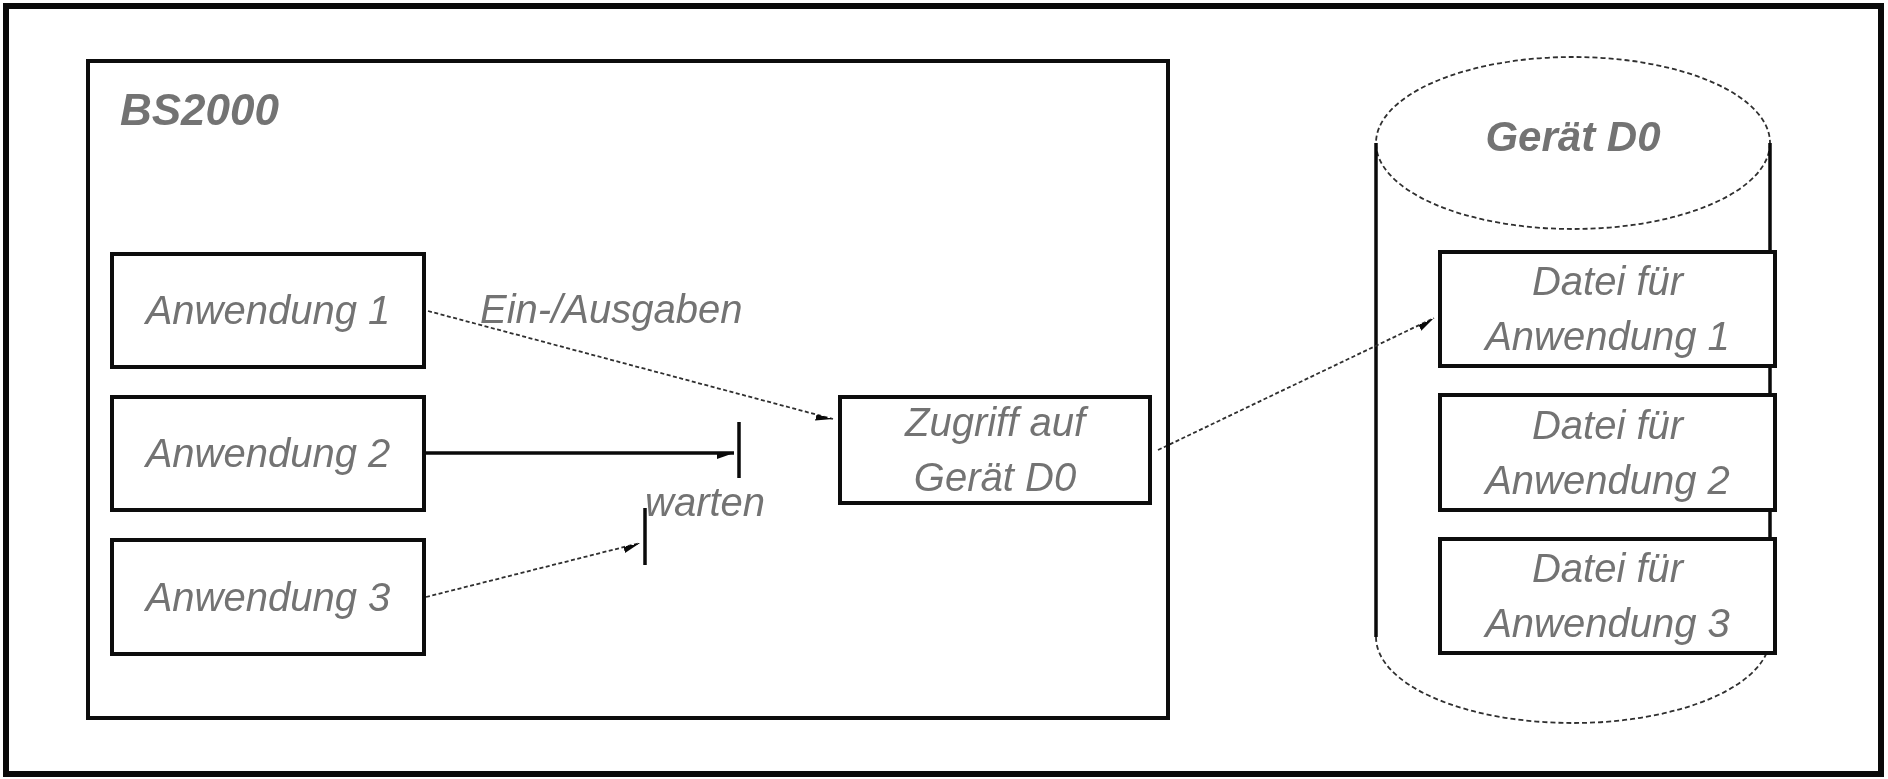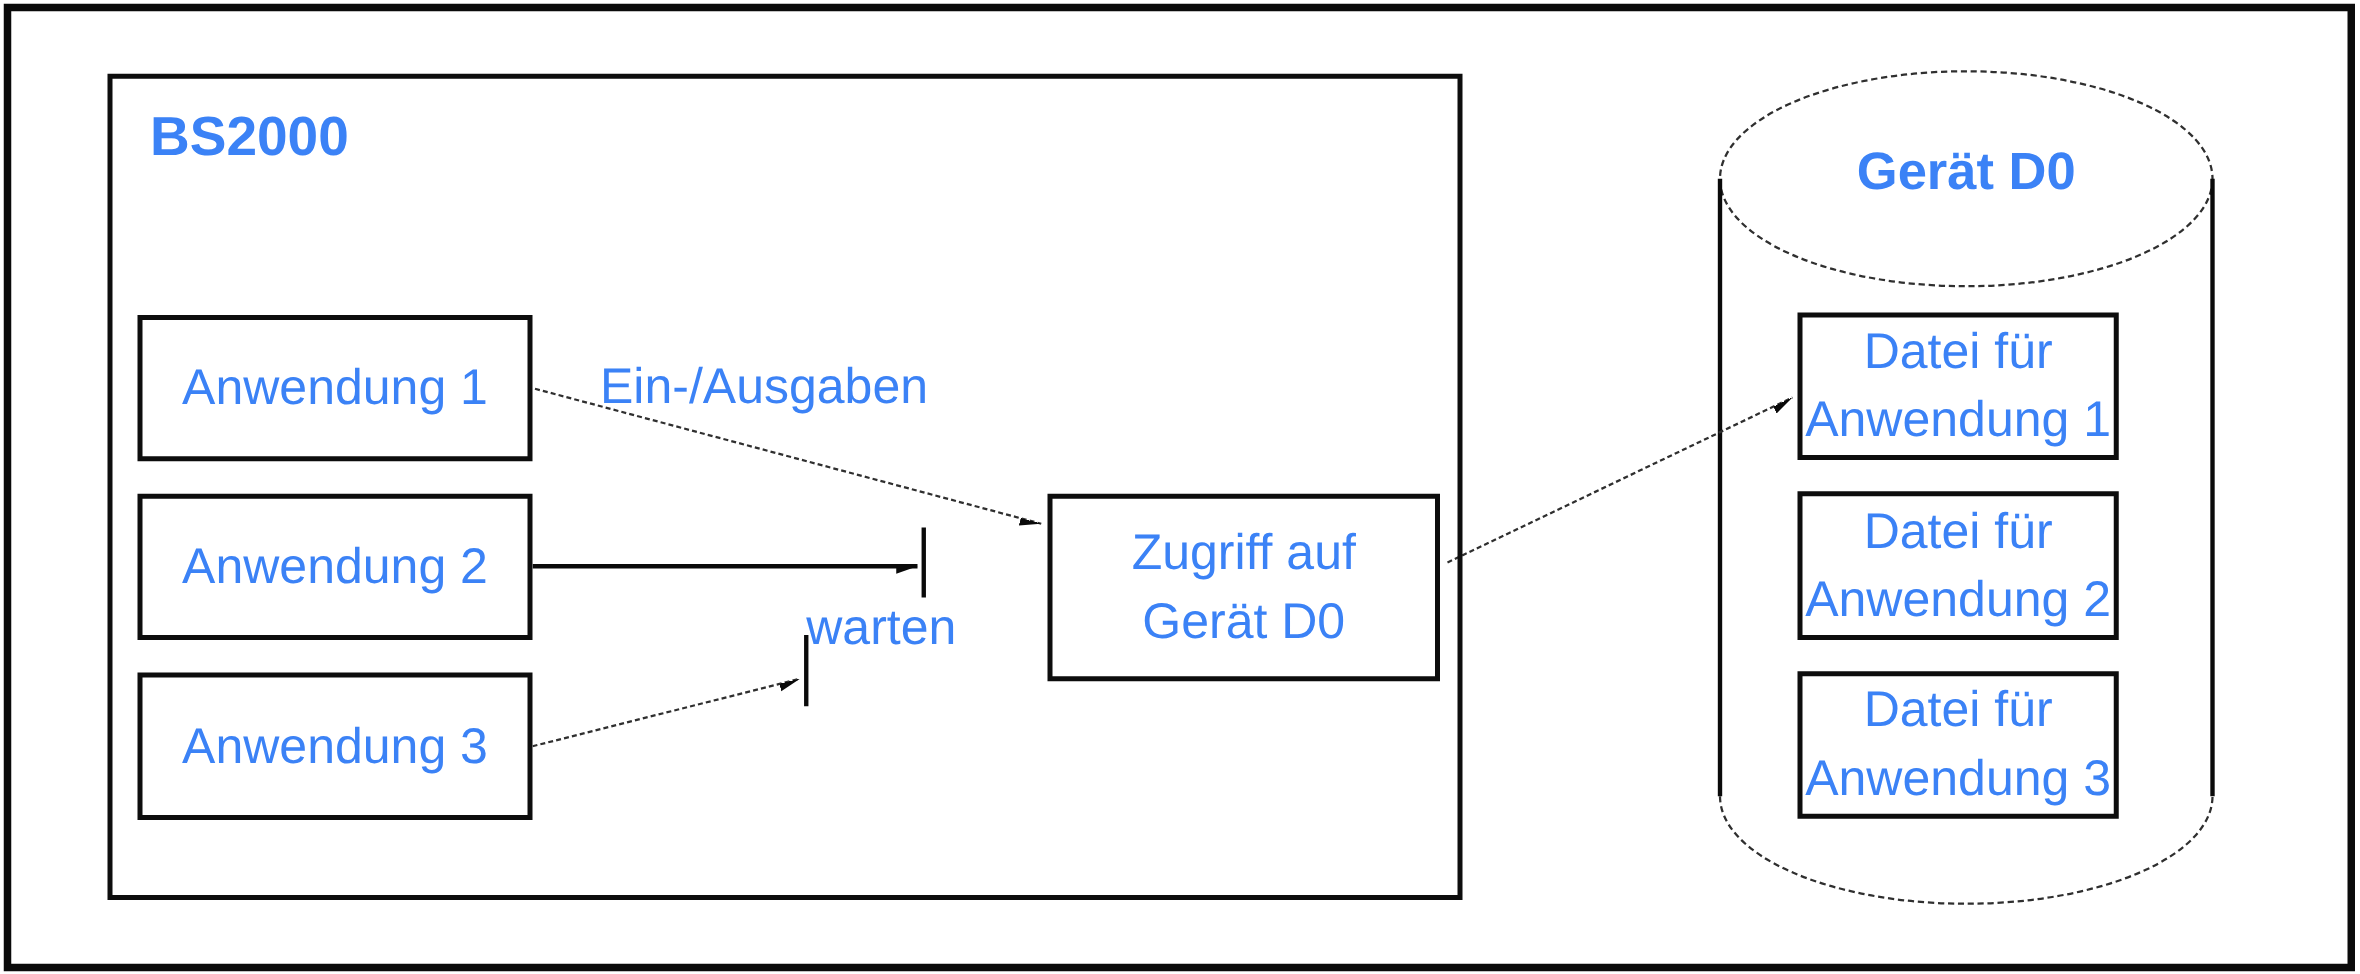--- a/index.html
+++ b/index.html
@@ -6,22 +6,23 @@
     margin: 0;
     padding: 0;
     background: #ffffff;
   }
   .stage {
     position: relative;
     width: 1888px;
     height: 779px;
     background: #ffffff;
     font-family: "Liberation Sans", "DejaVu Sans", sans-serif;
-    color: #3b82f6;
+    color: #737373;
     overflow: hidden;
+    font-style: italic;
   }
   .outer-frame {
     position: absolute;
     left: 3px; top: 3px;
     width: 1881px; height: 774px;
     border: 6px solid #0a0a0a;
     box-sizing: border-box;
   }
   .svg-layer {
     position: absolute;
@@ -55,22 +56,22 @@
     justify-content: center;
     text-align: center;
     font-size: 40px;
     line-height: 55px;
     white-space: nowrap;
   }
   .app-box { left: 110px; width: 316px; }
   .app-box-1 { top: 252px; height: 117px; }
   .app-box-2 { top: 395px; height: 117px; }
   .app-box-3 { top: 538px; height: 118px; }
-  .access-box { left: 838px; top: 395px; width: 314px; height: 150px; }
-  .file-box { left: 1438px; width: 257px; }
+  .access-box { left: 838px; top: 395px; width: 314px; height: 110px; }
+  .file-box { left: 1438px; width: 339px; }
   .file-box-1 { top: 250px; height: 118px; }
   .file-box-2 { top: 393px; height: 119px; }
   .file-box-3 { top: 537px; height: 118px; }
   .float-label {
     position: absolute;
     font-size: 40px;
     line-height: 40px;
     white-space: nowrap;
   }
   .io-label { left: 480px; top: 289px; width: 320px; }

